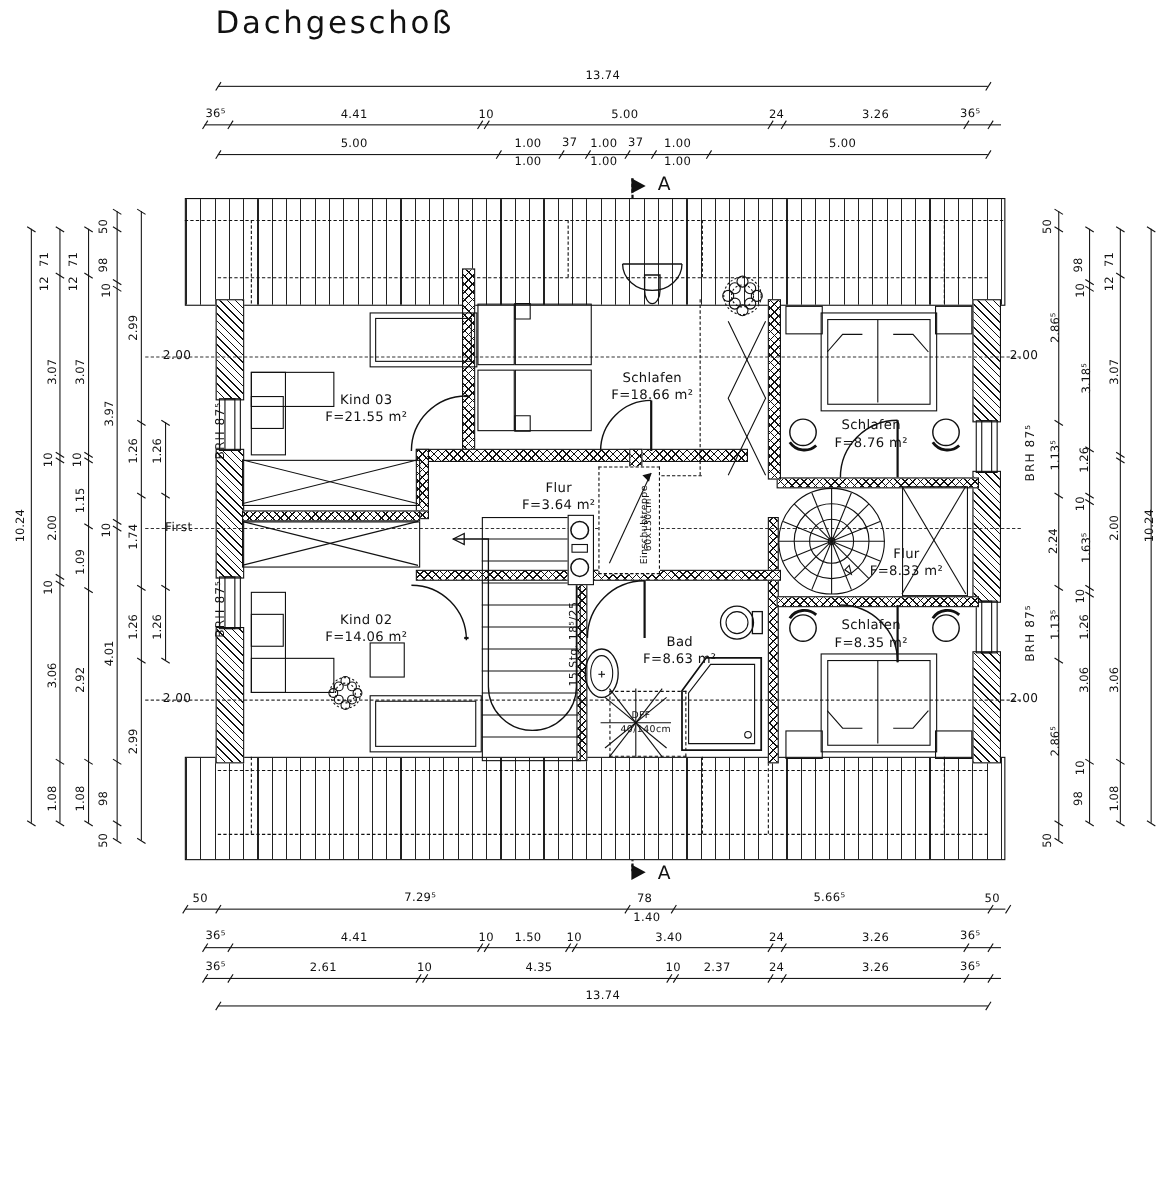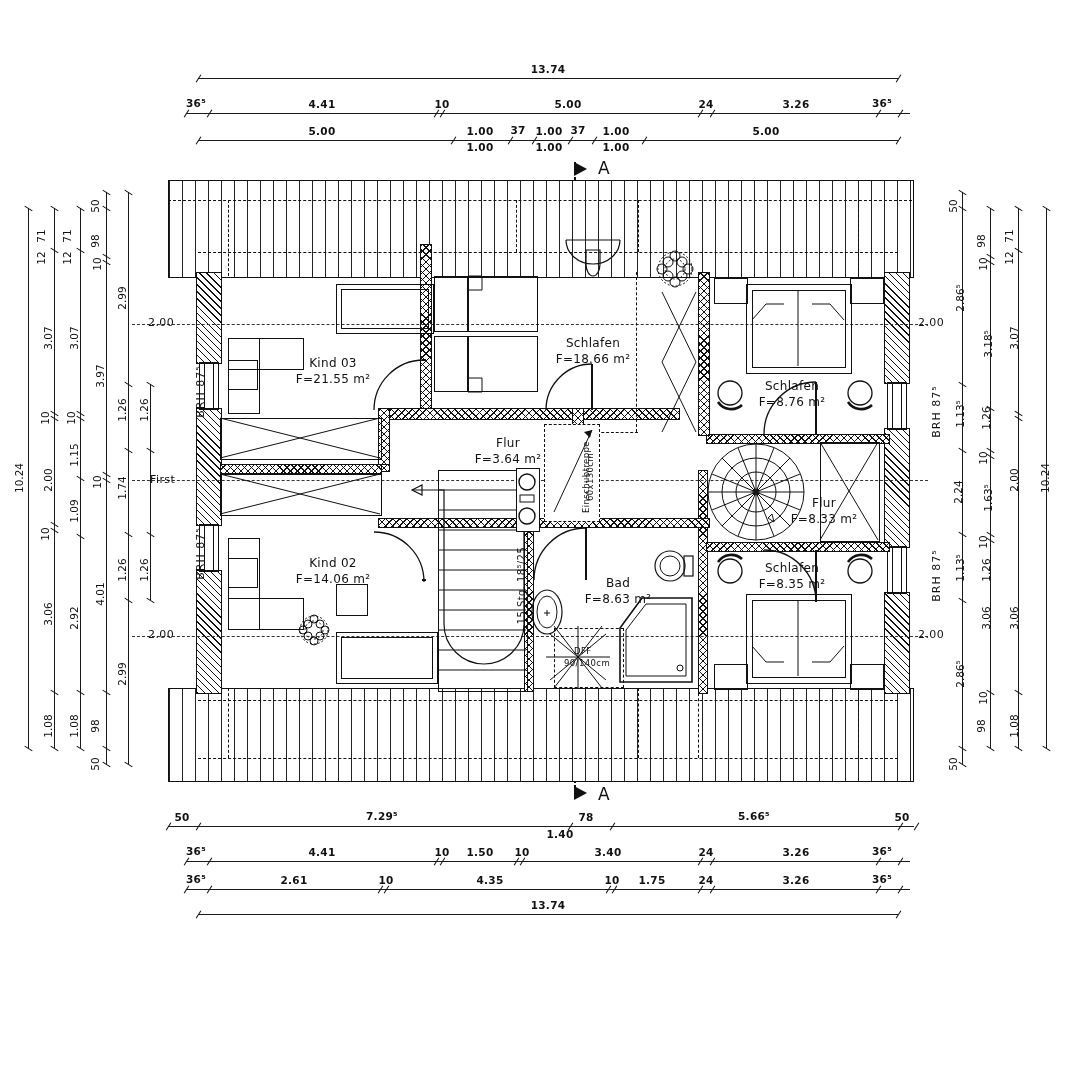--- a/index.html
+++ b/index.html
@@ -16,21 +16,21 @@
   #title{position:absolute;left:196px;top:4px;font-size:28px;letter-spacing:2.5px;
          font-family:"DejaVu Sans","Liberation Sans",sans-serif;font-weight:400;color:#111;}
 
   
   .dimh{position:absolute;height:0;border-top:1px solid #1a1a1a;}
   .dimv{position:absolute;width:0;border-left:1px solid #1a1a1a;}
   .tick{position:absolute;width:9px;height:0;border-top:1.1px solid #111;
         transform-origin:50% 50%;transform:rotate(-58deg);}
   .tickv{position:absolute;width:9px;height:0;border-top:1.1px solid #111;
         transform-origin:50% 50%;transform:rotate(32deg);}
-  .dimlbl{position:absolute;font-size:10.5px;white-space:nowrap;transform:translateX(-50%);letter-spacing:.3px;font-weight:bold;}
+  .dimlbl{position:absolute;font-size:10.5px;white-space:nowrap;transform:translateX(-50%);letter-spacing:.3px;}
   .dimlblv{position:absolute;font-size:10.5px;white-space:nowrap;
            transform-origin:50% 50%;transform:rotate(-90deg) translateX(0);}
 
   
   #plan{position:absolute;left:168px;top:180px;width:746px;height:600px;}
   .wall{position:absolute;background:#fff;border:1.2px solid #111;}
   .hatch45{background-image:repeating-linear-gradient(45deg,#111 0 1px,transparent 1px 5px);}
   .hatchx{background-image:
      repeating-linear-gradient(45deg,#111 0 1px,transparent 1px 5px),
      repeating-linear-gradient(-45deg,#111 0 1px,transparent 1px 5px);}
@@ -50,20 +50,21 @@
   .vtxt{position:absolute;font-size:9px;letter-spacing:.4px;
        transform-origin:50% 50%;transform:rotate(-90deg);white-space:nowrap;}
   .marklbl{position:absolute;font-size:17px;}
   svg{display:block;overflow:visible;}
 </style>
 </head>
 <body>
 
 <div id="stage">
 
+  <div id="title">Dachgeschoß</div>
 
   <div class="abs" style="left:0;top:0;">
 
     <div class="dimh" style="left:198px;top:78px;width:700px;"></div>
     <div class="tick" style="left:194px;top:78px;"></div>
     <div class="tick" style="left:894px;top:78px;"></div>
     <div class="dimlbl" style="left:548px;top:63px;">13.74</div>
 
     <div class="dimh" style="left:186px;top:113px;width:724px;"></div>
     <div class="tick" style="left:182px;top:113px;"></div>
@@ -579,21 +580,21 @@
     </div>
     <div class="roomlbl" style="left:624px;top:380px;">
       <span class="a">Schlafen</span>
       <span class="a">F=8.35 m²</span>
     </div>
 
     <div class="vtxt" style="left:315px;top:400px;font-size:10px;">15 Stg. 18⁵/25</div>
     <div class="vtxt" style="left:382px;top:292px;font-size:8.5px;">Einschubtreppe</div>
     <div class="vtxt" style="left:398px;top:292px;font-size:8.5px;">60x130cm</div>
     <div class="txt xs" style="left:406px;top:466px;">DFF</div>
-    <div class="txt xs" style="left:396px;top:478px;">90/140cm</div>
+    <div class="txt xs" style="left:396px;top:478px;">40/140cm</div>
 
     <div class="brh" style="left:6px;top:205px;">BRH 87⁵</div>
     <div class="brh" style="left:6px;top:367px;">BRH 87⁵</div>
     <div class="brh" style="left:742px;top:225px;">BRH 87⁵</div>
     <div class="brh" style="left:742px;top:389px;">BRH 87⁵</div>
   </div>
 
   <div class="txt" style="left:148px;top:316px;">2.00</div>
   <div class="txt" style="left:148px;top:628px;">2.00</div>
   <div class="txt" style="left:918px;top:316px;">2.00</div>
@@ -605,21 +606,21 @@
     <div class="dimh" style="left:168px;top:826px;width:746px;"></div>
     <div class="tick" style="left:164px;top:826px;"></div>
     <div class="tick" style="left:194px;top:826px;"></div>
     <div class="tick" style="left:566px;top:826px;"></div>
     <div class="tick" style="left:608px;top:826px;"></div>
     <div class="tick" style="left:896px;top:826px;"></div>
     <div class="tick" style="left:912px;top:826px;"></div>
     <div class="dimlbl" style="left:182px;top:811px;">50</div>
     <div class="dimlbl" style="left:382px;top:810px;">7.29⁵</div>
     <div class="dimlbl" style="left:586px;top:811px;">78</div>
-    <div class="dimlbl" style="left:560px;top:828px;">1.40</div>
+    <div class="dimlbl" style="left:588px;top:828px;">1.40</div>
     <div class="dimlbl" style="left:754px;top:810px;">5.66⁵</div>
     <div class="dimlbl" style="left:902px;top:811px;">50</div>
 
     <div class="dimh" style="left:186px;top:861px;width:724px;"></div>
     <div class="tick" style="left:182px;top:861px;"></div>
     <div class="tick" style="left:205px;top:861px;"></div>
     <div class="tick" style="left:432px;top:861px;"></div>
     <div class="tick" style="left:438px;top:861px;"></div>
     <div class="tick" style="left:512px;top:861px;"></div>
     <div class="tick" style="left:518px;top:861px;"></div>
@@ -646,21 +647,21 @@
     <div class="tick" style="left:610px;top:889px;"></div>
     <div class="tick" style="left:696px;top:889px;"></div>
     <div class="tick" style="left:708px;top:889px;"></div>
     <div class="tick" style="left:874px;top:889px;"></div>
     <div class="tick" style="left:896px;top:889px;"></div>
     <div class="dimlbl" style="left:196px;top:873px;">36⁵</div>
     <div class="dimlbl" style="left:294px;top:874px;">2.61</div>
     <div class="dimlbl" style="left:386px;top:874px;">10</div>
     <div class="dimlbl" style="left:490px;top:874px;">4.35</div>
     <div class="dimlbl" style="left:612px;top:874px;">10</div>
-    <div class="dimlbl" style="left:652px;top:874px;">1.75</div>
+    <div class="dimlbl" style="left:652px;top:874px;">2.37</div>
     <div class="dimlbl" style="left:706px;top:874px;">24</div>
     <div class="dimlbl" style="left:796px;top:874px;">3.26</div>
     <div class="dimlbl" style="left:882px;top:873px;">36⁵</div>
 
     <div class="dimh" style="left:198px;top:914px;width:700px;"></div>
     <div class="tick" style="left:194px;top:914px;"></div>
     <div class="tick" style="left:894px;top:914px;"></div>
     <div class="dimlbl" style="left:548px;top:899px;">13.74</div>
   </div>
 

